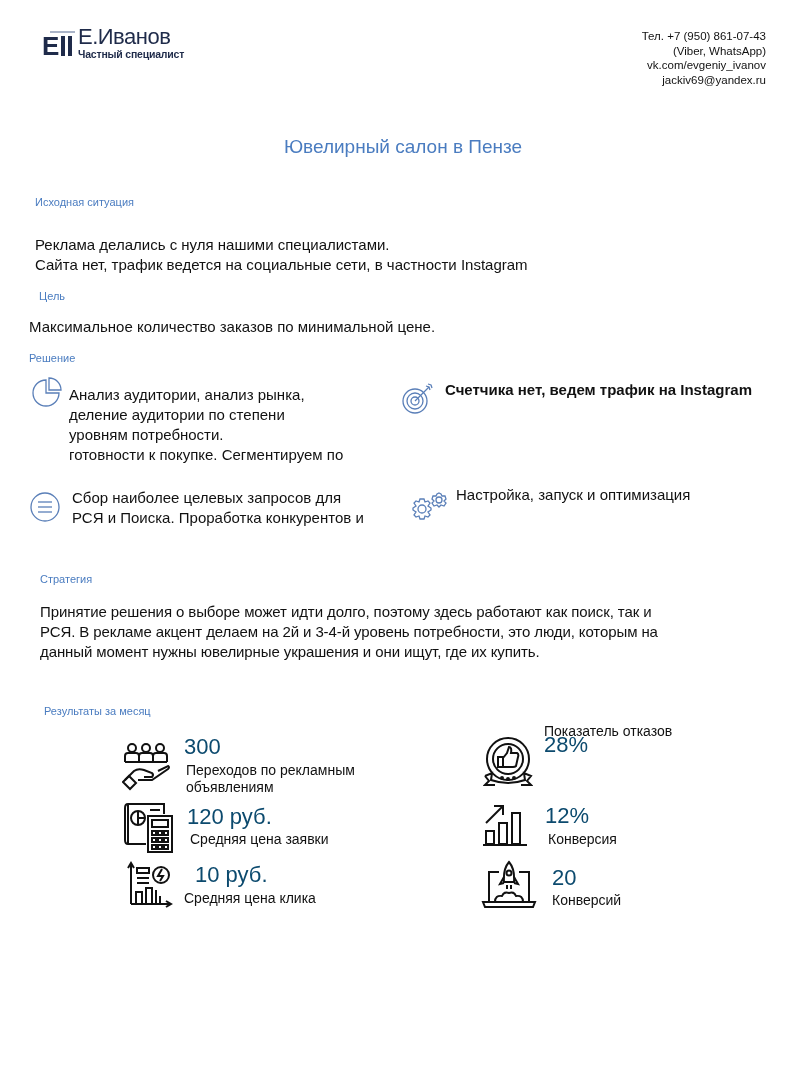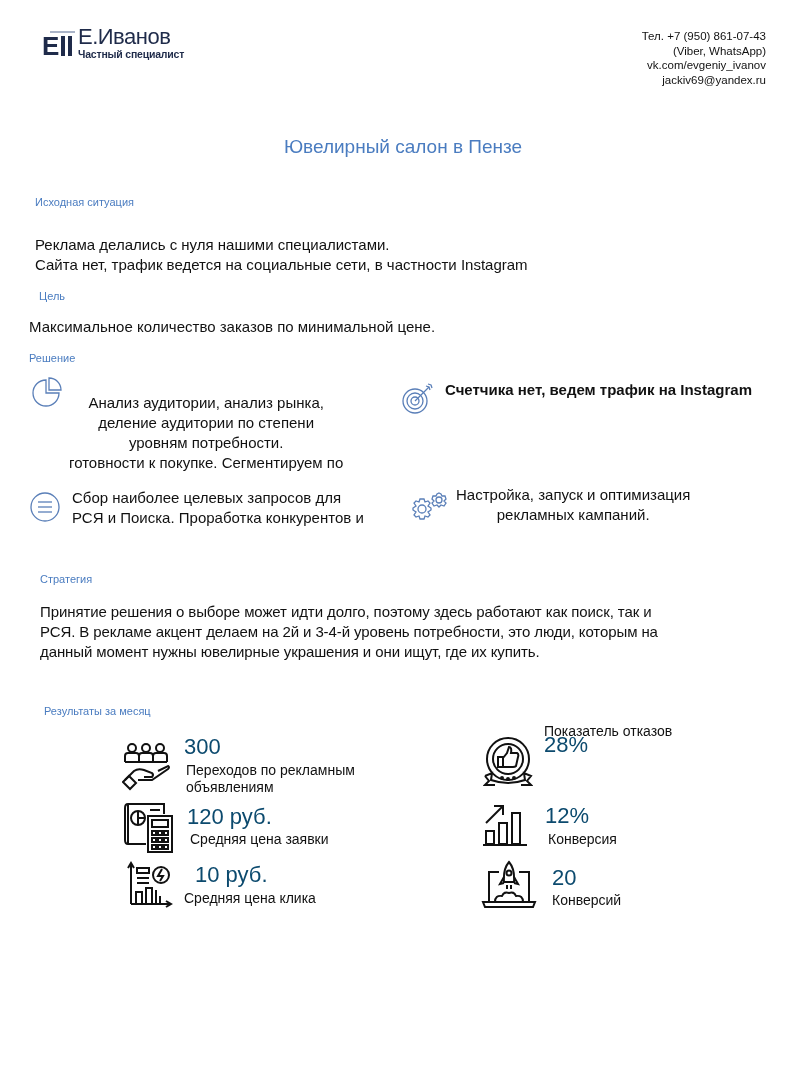--- a/index.html
+++ b/index.html
@@ -68,21 +68,21 @@
 <div class="abs p" style="left:29px; top:317px;">Максимальное количество заказов по минимальной цене.</div>
 
 <div class="abs h2" style="left:29px; top:352px;">Решение</div>
 
 <div class="icon-svg" style="left:30px; top:376px; width:36px; height:34px;">
   <svg viewBox="0 0 36 34" fill="none" stroke="#5a7fb8" stroke-width="1.3">
     <path d="M16 4 A13 13 0 1 0 29 17 L16 17 Z"></path>
     <path d="M19 2 L19 14 L31 14 A12 12 0 0 0 19 2 Z"></path>
   </svg>
 </div>
-<div class="abs p" style="left:69px; top:393px;text-align:center;">
+<div class="abs p" style="left:69px; top:385px;">
   <div>Анализ аудитории, анализ рынка,</div>
   <div>деление аудитории по степени</div>
   <div>уровням потребности.</div>
   <div>готовности к покупке. Сегментируем по</div>
 </div>
 
 <div class="icon-svg" style="left:400px; top:381px; width:36px; height:36px;">
   <svg viewBox="0 0 36 36" fill="none" stroke="#5a7fb8" stroke-width="1.3">
     <circle cx="15" cy="20" r="12"></circle>
     <circle cx="15" cy="20" r="8"></circle>
@@ -110,23 +110,22 @@
 </div>
 
 <div class="icon-svg" style="left:409px; top:490px; width:40px; height:32px;">
   <svg viewBox="0 0 40 32" fill="none" stroke="#5a7fb8" stroke-width="1.3">
     <circle cx="13" cy="19" r="4"></circle>
     <path d="M13 9 L15 9 L16 12 L19 11 L21 13 L19 16 L22 18 L22 20 L19 22 L21 25 L19 27 L16 26 L15 29 L11 29 L10 26 L7 27 L5 25 L7 22 L4 20 L4 18 L7 16 L5 13 L7 11 L10 12 L11 9 Z"></path>
     <circle cx="30" cy="10" r="3"></circle>
     <path d="M30 3 L32 4 L33 6 L36 6 L37 9 L35 11 L37 13 L35 16 L32 15 L30 17 L28 15 L25 16 L23 13 L25 11 L23 9 L24 6 L27 6 L28 4 Z"></path>
   </svg>
 </div>
-<div class="abs p" style="left:456px; top:485px;text-align:center;">
+<div class="abs p" style="left:456px; top:485px;">
   <div>Настройка, запуск и оптимизация</div>
-  <div>рекламных кампаний.</div>
 </div>
 
 <div class="abs h2" style="left:40px; top:573px;">Стратегия</div>
 <div class="abs p" style="left:40px; top:602px; letter-spacing:-0.1px;">
   <div>Принятие решения о выборе может идти долго, поэтому здесь работают как поиск, так и</div>
   <div>РСЯ. В рекламе акцент делаем на 2й и 3-4-й уровень потребности, это люди, которым на</div>
   <div>данный момент нужны ювелирные украшения и они ищут, где их купить.</div>
 </div>
 
 <div class="abs h2" style="left:44px; top:705px;">Результаты за месяц</div>

